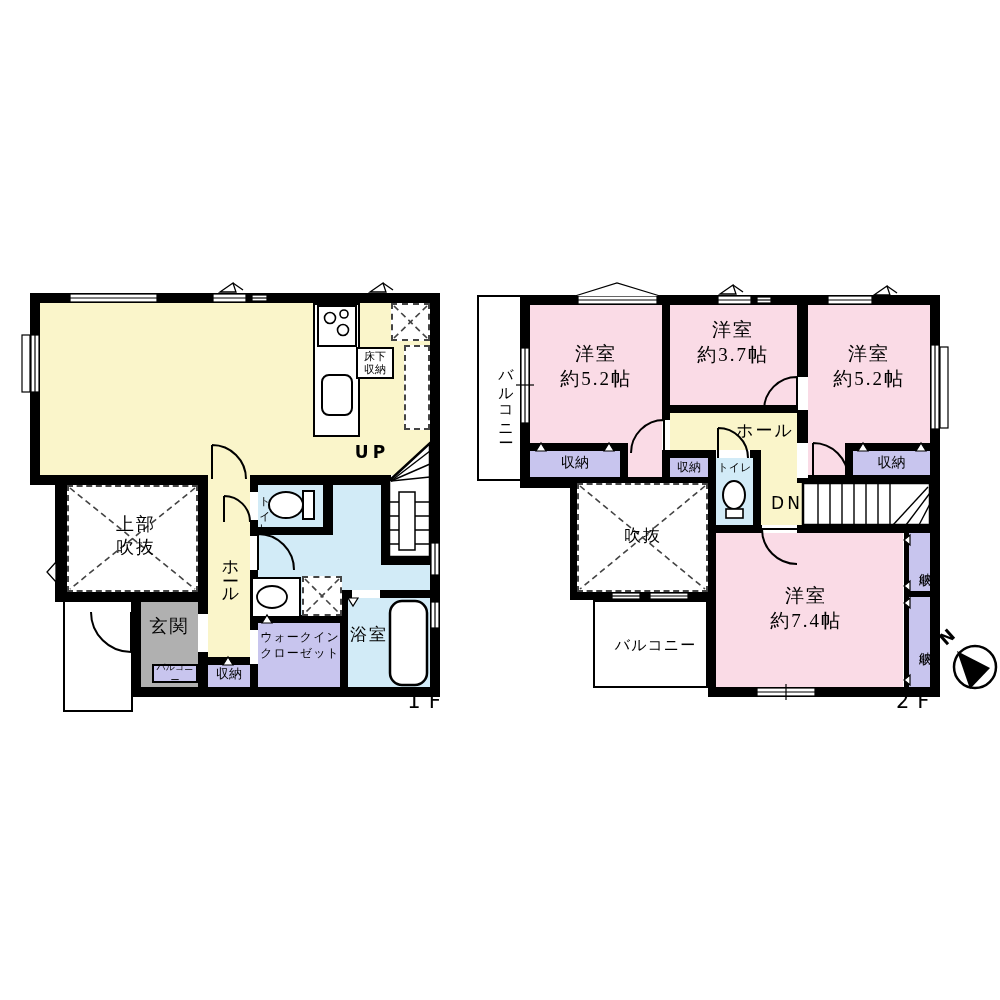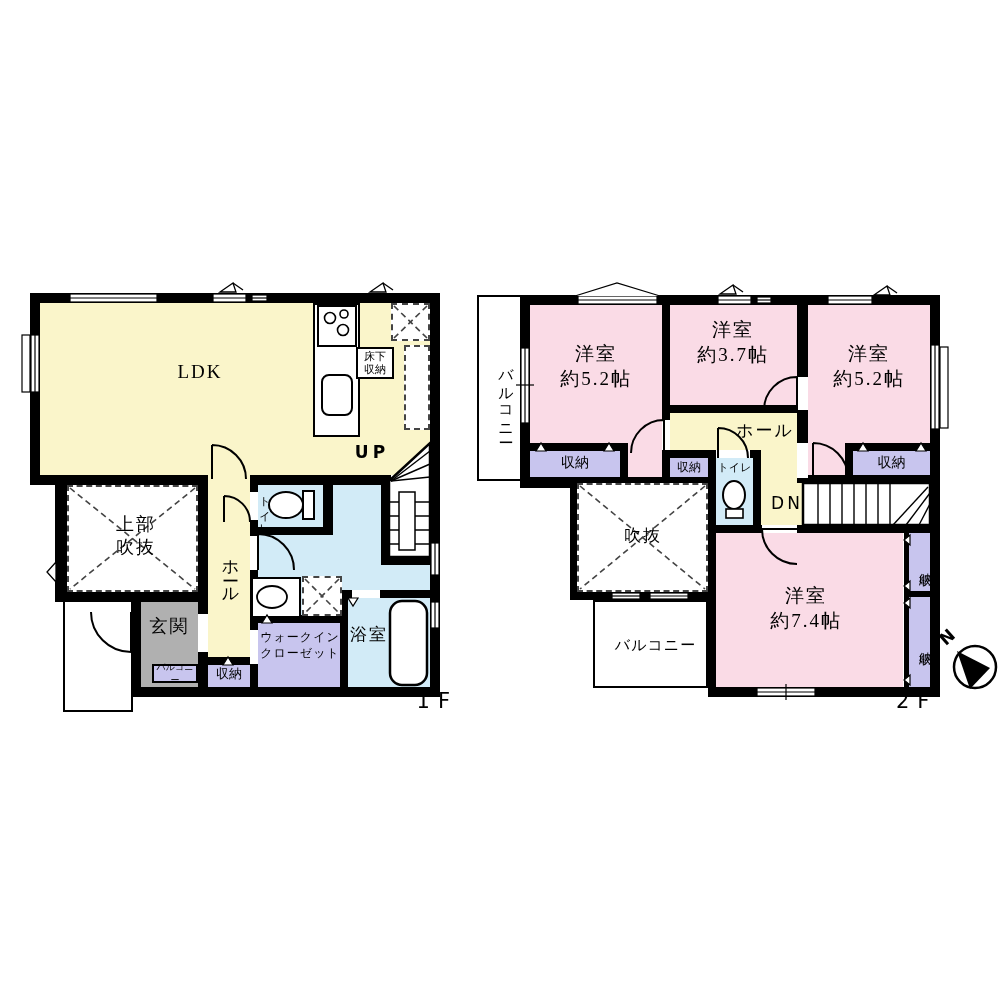--- a/index.html
+++ b/index.html
@@ -251,21 +251,20 @@
         <polygon points="904,680 910,675 910,685"></polygon>
     </g>
 
     <g>
       <circle cx="975" cy="667" r="21" fill="#fff" stroke="#000" stroke-width="2.5"></circle>
       <polygon points="957,651 990,668 970,689" fill="#000"></polygon>
     </g>
   </svg>
 
   <div class="lbl room-label" style="left:110px;top:360px;width:180px;">
-    <span>LDK</span>
   </div>
   <div class="labelbox" style="left:356px;top:347px;width:38px;height:32px;border:2px solid #000;background:#fff;font-size:11px;line-height:1.2;">
     <span>床下</span>
     <span>収納</span>
   </div>
   <div class="lbl" style="left:348px;top:441px;width:48px;font-size:17px;letter-spacing:4px;font-weight:bold;">UP</div>
   <div class="lbl" style="left:86px;top:512px;width:100px;font-size:18px;letter-spacing:2px;text-align:center;">
     <span>上部</span>
     <span>吹抜</span>
   </div>
@@ -274,21 +273,21 @@
   <div class="lbl" style="left:141px;top:614px;width:57px;font-size:18px;letter-spacing:2px;">玄関</div>
   <div class="labelbox" style="left:152px;top:664px;width:46px;height:19px;border:2px solid #000;background:#c8c5ee;font-size:9px;">
     <span>バルコニー</span>
   </div>
   <div class="lbl" style="left:208px;top:666px;width:42px;font-size:13px;">収納</div>
   <div class="lbl" style="left:253px;top:630px;width:94px;font-size:12px;letter-spacing:1px;">
     <span>ウォークイン</span>
     <span>クローゼット</span>
   </div>
   <div class="lbl" style="left:345px;top:623px;width:48px;font-size:17px;letter-spacing:2px;">浴室</div>
-  <div class="lbl" style="left:398px;top:688px;width:60px;font-size:21px;letter-spacing:8px;text-align:right;">1F</div>
+  <div class="lbl" style="left:398px;top:688px;width:60px;font-size:21px;letter-spacing:8px;text-align:center;">1F</div>
 
   <div class="lbl vlbl" style="left:487px;top:332px;width:28px;height:130px;font-size:15px;letter-spacing:2px;">バルコニー</div>
   <div class="lbl room-label" style="left:541px;top:342px;width:110px;">
     <span>洋室</span>
     <span>約5.2帖</span>
   </div>
   <div class="lbl room-label" style="left:678px;top:318px;width:110px;">
     <span>洋室</span>
     <span>約3.7帖</span>
   </div>

